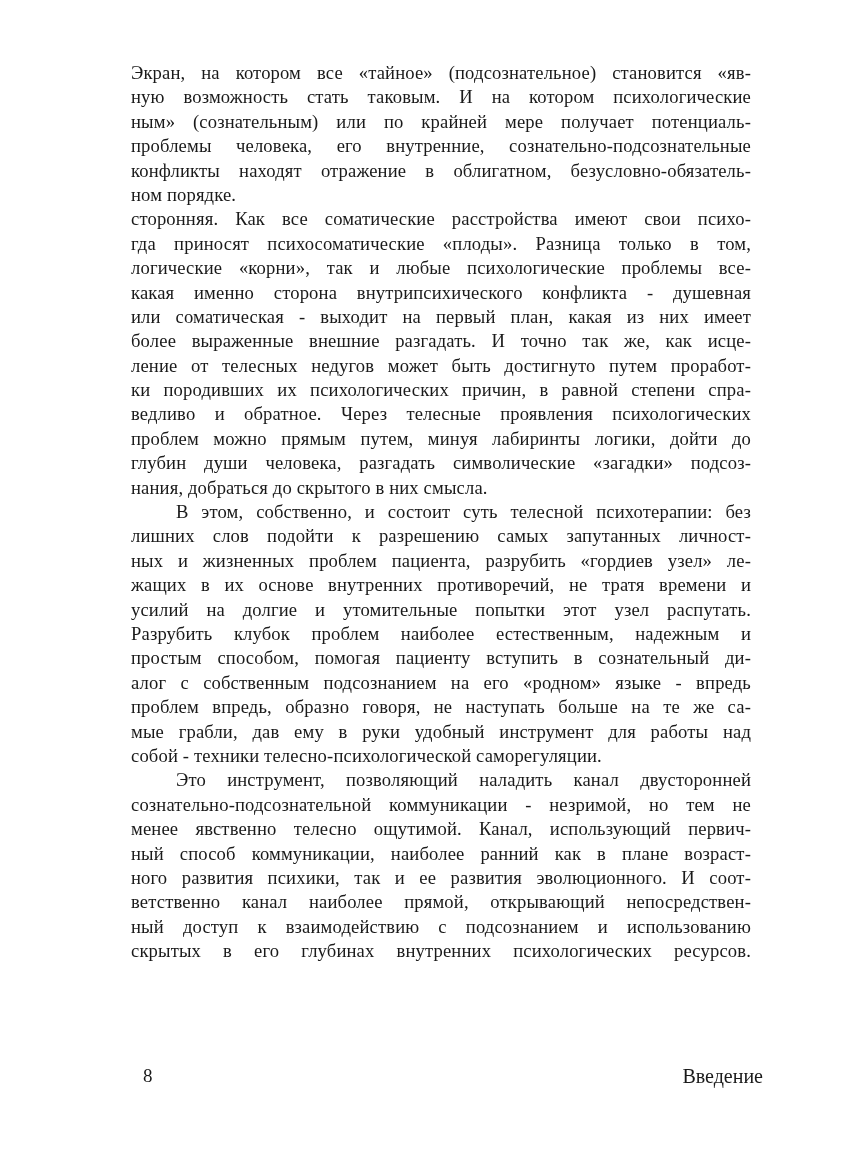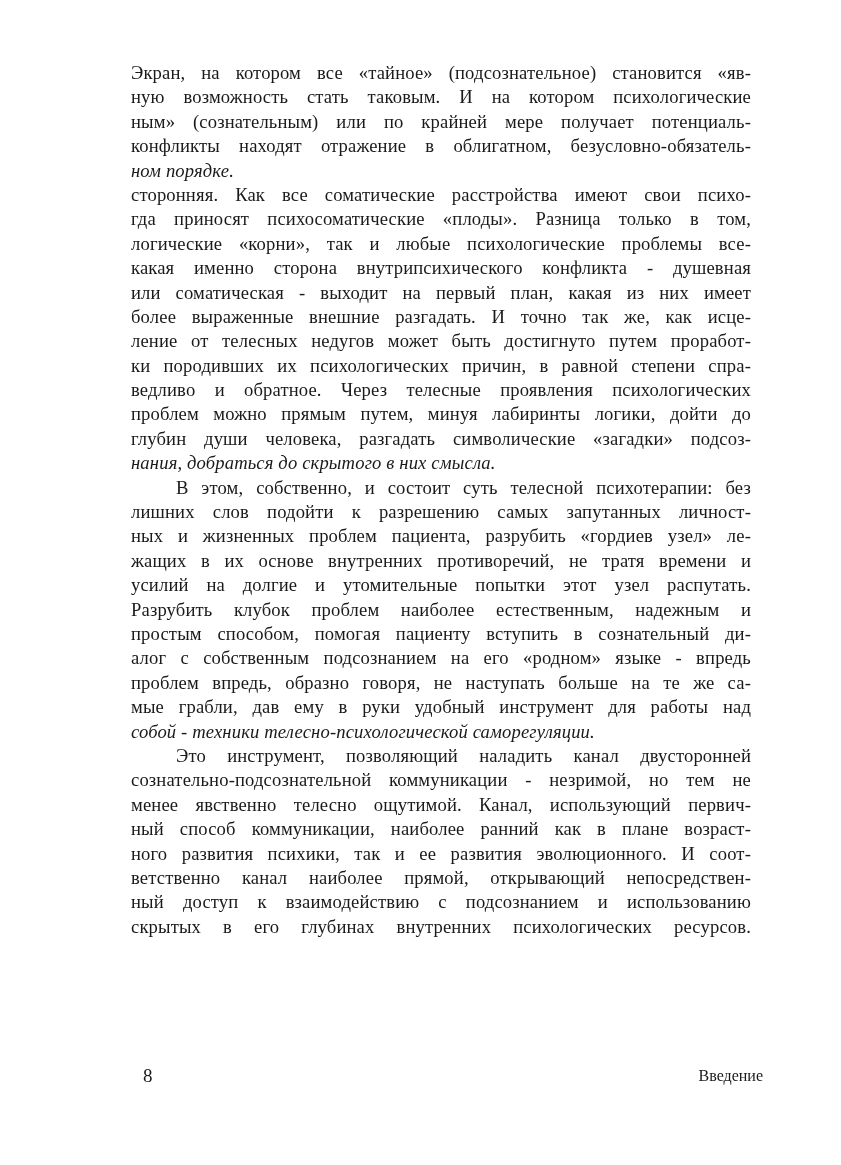--- a/index.html
+++ b/index.html
@@ -20,48 +20,49 @@
   .line {
     display: block;
     height: 24.4px;
     line-height: 24.4px;
     font-size: 18.6px;
     white-space: nowrap;
     text-align: justify;
     text-align-last: justify;
     letter-spacing: 0.15px;
   }
-  .line.last { text-align-last: left; font-style: italic; }
+  .line.last { text-align-last: left; }
   .line.indent { padding-left: 45px; }
   .footer {
     position: absolute;
     left: 143px;
     top: 1064px;
     width: 620px;
     height: 24px;
   }
   .page-number {
     position: absolute; left: 0; top: 0;
     font-size: 19px;
     line-height: 24px;
   }
   .running-title {
     position: absolute; right: 0; top: 0;
-    font-size: 16px;
+    font-size: 20px;
     line-height: 24px;
   }
 </style>
 </head>
 <body>
 
 <div class="page">
   <div>
     <span class="line">Экран, на котором все «тайное» (подсознательное) становится «яв-</span>
     <span class="line">ную возможность стать таковым. И на котором психологические</span>
     <span class="line">ным» (сознательным) или по крайней мере получает потенциаль-</span>
+    <span class="line">проблемы человека, его внутренние, сознательно-подсознательные</span>
     <span class="line">конфликты находят отражение в облигатном, безусловно-обязатель-</span>
     <span class="line last">ном порядке.</span>
   </div>
   <div>
     <span class="line">сторонняя. Как все соматические расстройства имеют свои психо-</span>
     <span class="line">гда приносят психосоматические «плоды». Разница только в том,</span>
     <span class="line">логические «корни», так и любые психологические проблемы все-</span>
     <span class="line">какая именно сторона внутрипсихического конфликта - душевная</span>
     <span class="line">или соматическая - выходит на первый план, какая из них имеет</span>
     <span class="line">более выраженные внешние разгадать. И точно так же, как исце-</span>

